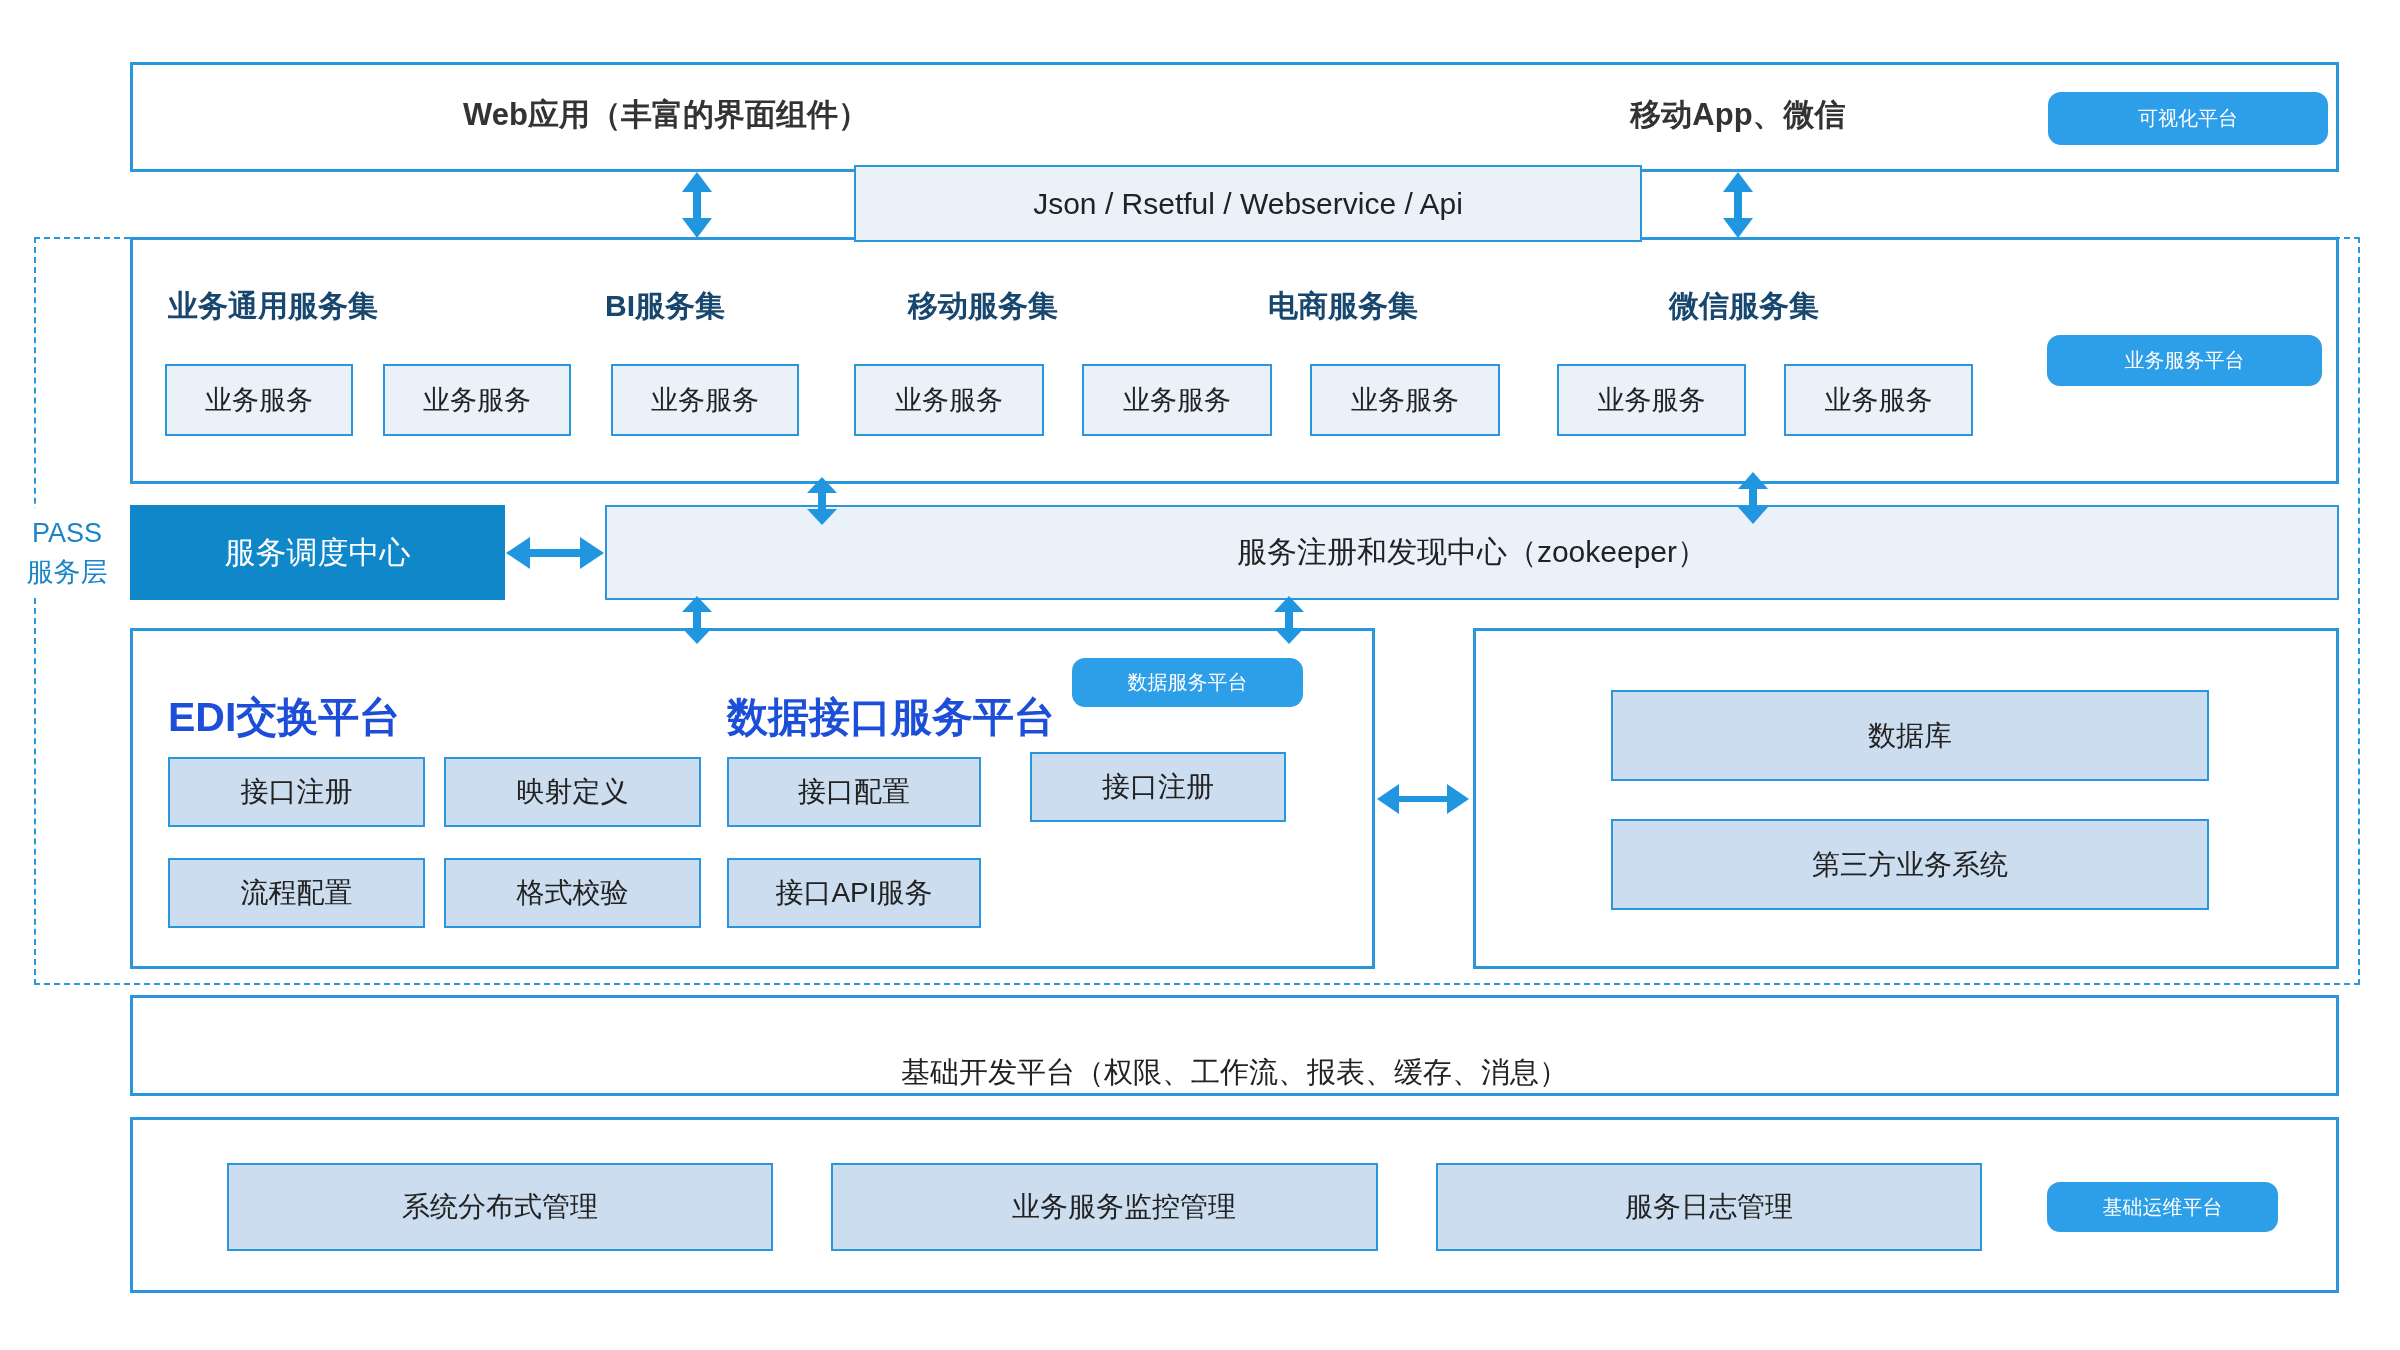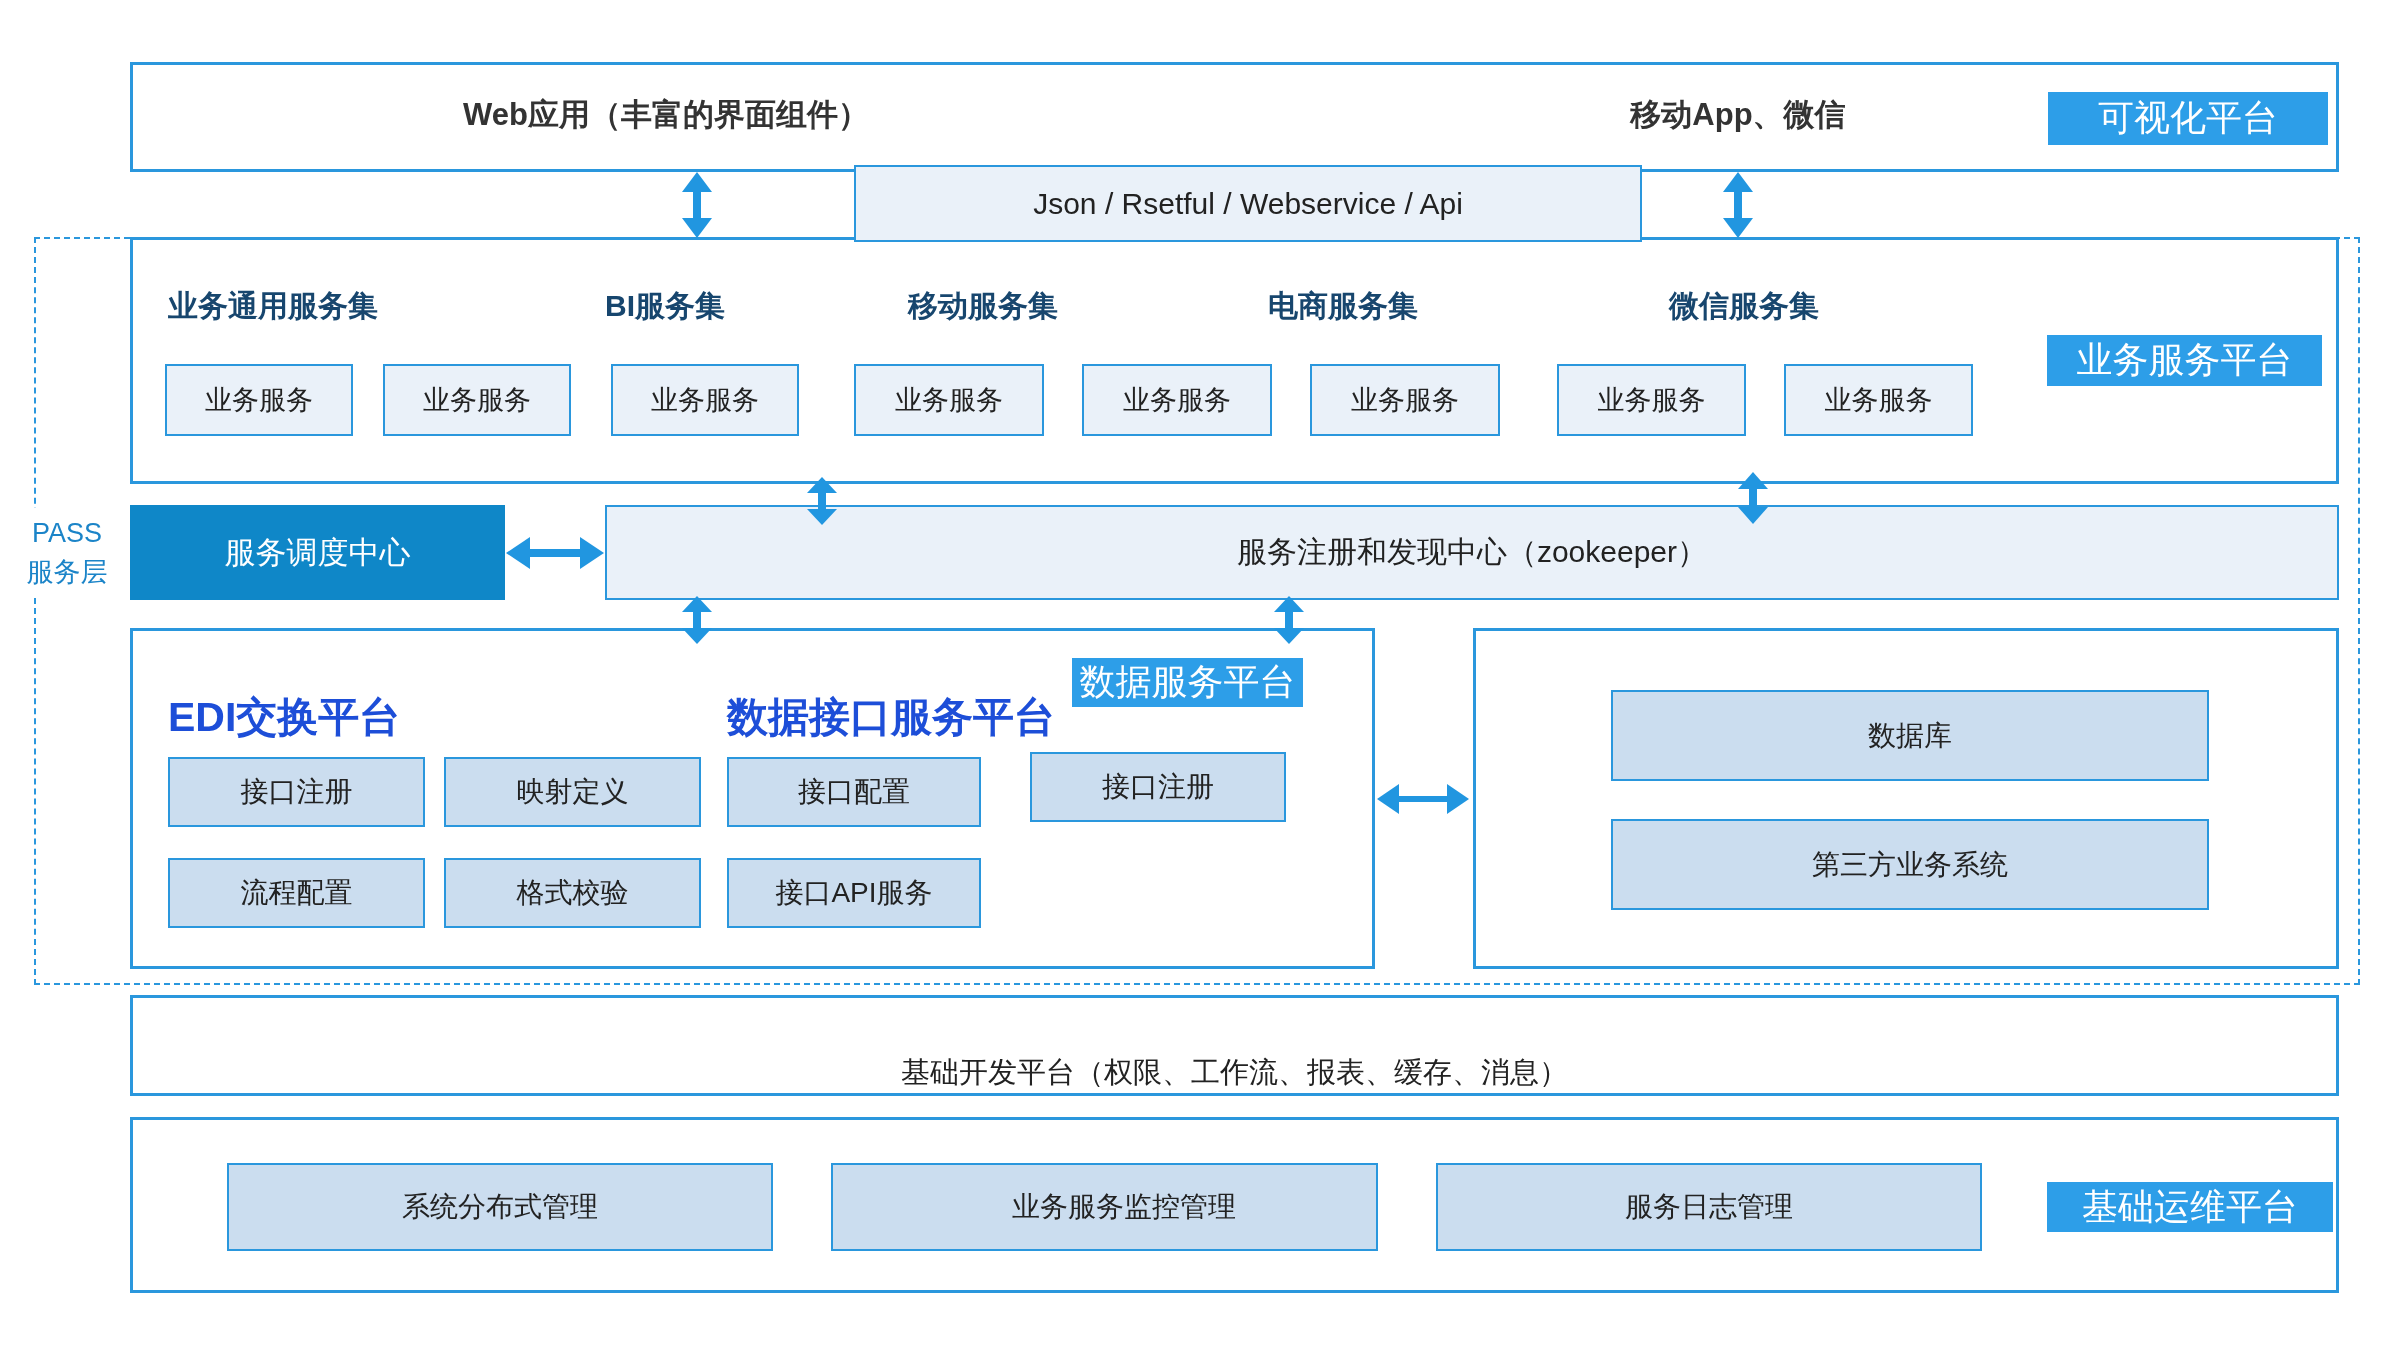--- a/index.html
+++ b/index.html
@@ -12,21 +12,21 @@
     --ink:#222;
   }
   *{box-sizing:border-box;margin:0;padding:0;}
   html,body{background:#fff;}
   body{font-family:"Liberation Sans","DejaVu Sans",sans-serif;}
   #canvas{position:relative;width:2400px;height:1350px;background:#ffffff;overflow:hidden;}
   .abs{position:absolute;}
   .outer{border:3px solid var(--accent);background:#fff;}
   .lightbox{background:var(--light);border:2px solid var(--accent);display:flex;align-items:center;justify-content:center;font-size:30px;color:var(--ink);}
   .midbox{background:var(--mid);border:2px solid var(--accent);display:flex;align-items:center;justify-content:center;font-size:28px;color:var(--ink);}
-  .badge{background:var(--btn);color:#fff;display:flex;align-items:center;justify-content:center;font-size:36px;}
+  .badge{background:var(--btn);color:#fff;display:flex;align-items:center;justify-content:center;font-size:20px;border-radius:13px;}
   .toplabel{font-size:31px;font-weight:700;color:#333;display:flex;align-items:center;justify-content:center;}
   .grouptitle{font-size:30px;font-weight:700;color:var(--navy);white-space:nowrap;}
   .secttitle{font-size:41px;font-weight:700;color:#1d4ed8;white-space:nowrap;margin-top:12px;}
   .darkbox{background:var(--dark);color:#fff;display:flex;align-items:center;justify-content:center;font-size:31px;}
   .dashed{border:2px dashed var(--accent);}
   .passlabel{color:#1b84c8;font-size:27px;font-weight:500;text-align:center;line-height:1.45;background:#fff;padding:6px 0;}
   .centered{display:flex;align-items:flex-end;justify-content:center;}
   svg{display:block;}
 </style>
 </head>
@@ -87,21 +87,21 @@
   <div class="abs midbox" style="left:1611px;top:819px;width:598px;height:91px;">第三方业务系统</div>
 
   <div class="abs outer centered" style="left:130px;top:995px;width:2209px;height:101px;font-size:29px;color:#222;">
     <span>基础开发平台（权限、工作流、报表、缓存、消息）</span>
   </div>
 
   <div class="abs outer" style="left:130px;top:1117px;width:2209px;height:176px;"></div>
   <div class="abs midbox" style="left:227px;top:1163px;width:546px;height:88px;">系统分布式管理</div>
   <div class="abs midbox" style="left:831px;top:1163px;width:547px;height:88px;padding-left:39px;">业务服务监控管理</div>
   <div class="abs midbox" style="left:1436px;top:1163px;width:546px;height:88px;">服务日志管理</div>
-  <div class="abs badge" style="left:2047px;top:1182px;width:286px;height:50px;">基础运维平台</div>
+  <div class="abs badge" style="left:2047px;top:1182px;width:231px;height:50px;">基础运维平台</div>
 
   <div class="abs" style="left:682px;top:172px;z-index:6;">
     <svg width="30" height="66" viewBox="0 0 30 66">
         <polygon points="15,0 30,20 0,20" fill="#2196e0"></polygon>
         <rect x="11" y="16" width="8" height="34" fill="#2196e0"></rect>
         <polygon points="15,66 30,46 0,46" fill="#2196e0"></polygon>
       </svg>
   </div>
   <div class="abs" style="left:1723px;top:172px;z-index:6;">
     <svg width="30" height="66" viewBox="0 0 30 66">

